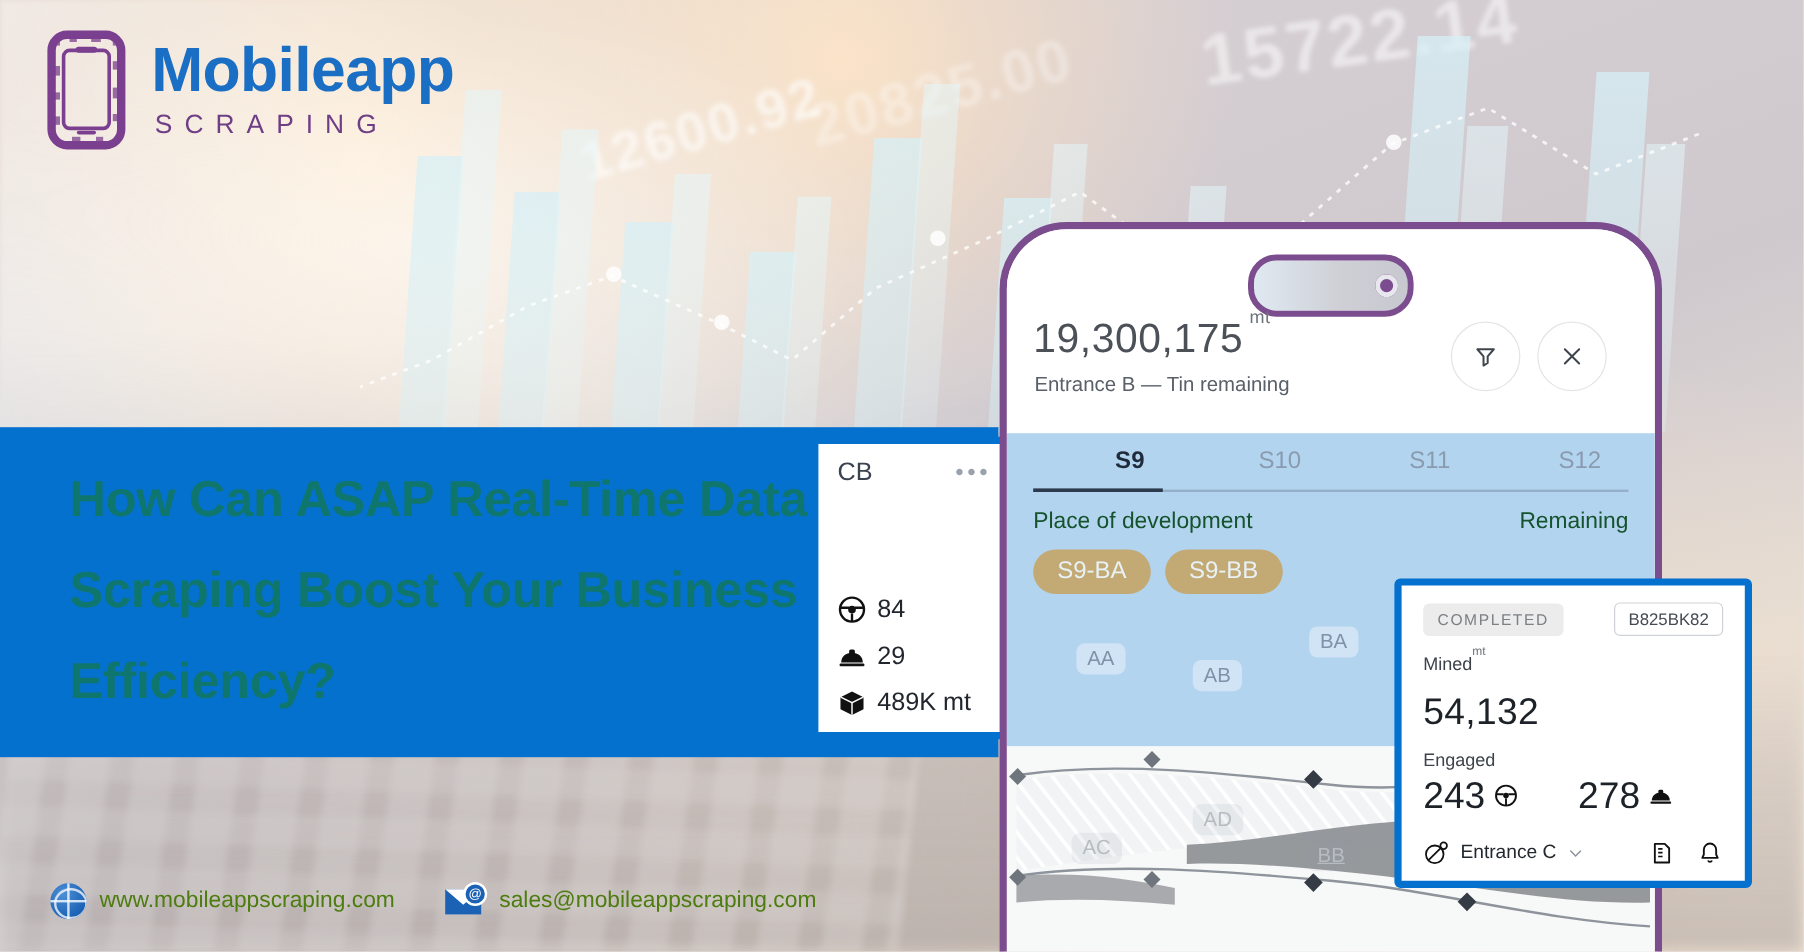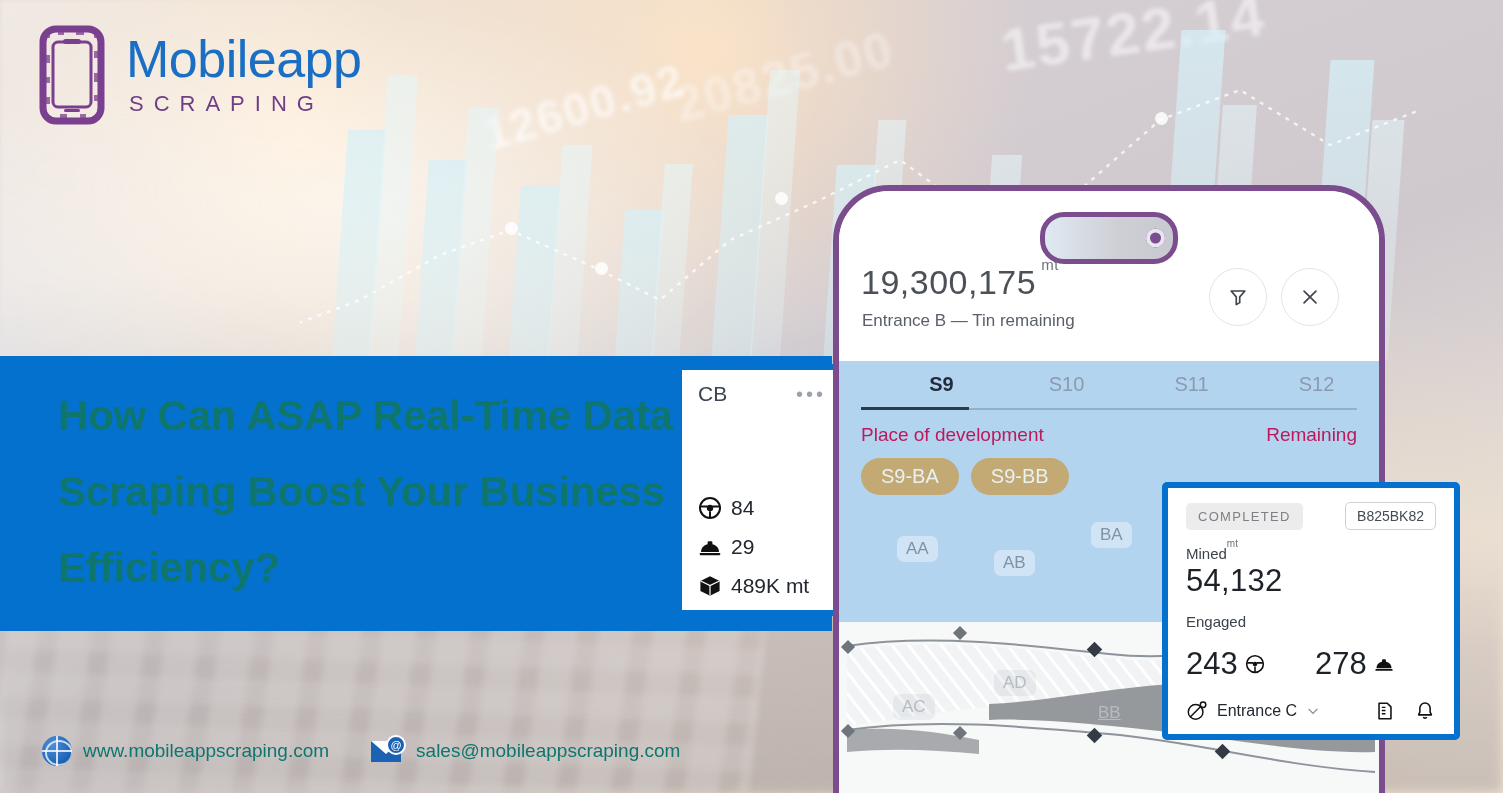--- a/index.html
+++ b/index.html
@@ -53,21 +53,21 @@
   .dot{position:absolute;width:13px;height:13px;border-radius:50%;background:rgba(255,255,255,.85);filter:blur(.6px);}
 
   
   .banner{position:absolute;left:0;top:356px;width:832px;height:275px;background:#0571ce;}
   .headline{position:absolute;left:58px;top:378px;width:620px;
     color:#0f766e;font-weight:800;font-size:42px;line-height:76px;letter-spacing:-.2px;}
 
   
   .contacts{position:absolute;left:42px;top:736px;display:flex;align-items:center;gap:18px;}
   .contact{display:flex;align-items:center;gap:11px;}
-  .contact .txt{color:#0f766e;font-size:19px;}
+  .contact .txt{color:#4d7c0f;font-size:19px;}
   .globe{width:30px;height:30px;border-radius:50%;
     background:radial-gradient(circle at 35% 30%, #4e8fd6, #1b62b5 70%);position:relative;overflow:hidden;}
   .globe:before{content:"";position:absolute;left:50%;top:-2px;width:2px;height:34px;background:rgba(255,255,255,.8);transform:translateX(-50%);}
   .globe:after{content:"";position:absolute;left:-4px;top:50%;width:38px;height:2px;background:rgba(255,255,255,.8);transform:translateY(-50%);}
   .globe i{position:absolute;left:3px;top:4px;width:24px;height:22px;border:2px solid rgba(255,255,255,.75);border-radius:50%;}
   .mailicon{width:34px;height:26px;position:relative;}
   .mailicon .env{position:absolute;left:0;top:3px;width:30px;height:21px;background:#1b62b5;}
   .mailicon .flap{position:absolute;left:0;top:3px;width:0;height:0;border-left:15px solid transparent;border-right:15px solid transparent;border-top:13px solid #ffffff;}
   .mailicon .at{position:absolute;right:-1px;top:-3px;width:16px;height:16px;border-radius:50%;background:#1b62b5;color:#fff;
      font-size:11px;line-height:16px;text-align:center;border:2px solid #fff;}
@@ -104,41 +104,41 @@
   .circbtn.close{right:40px;}
 
   .tabs{display:flex;background:#b3d4ef;padding:12px 0 0 0;position:relative;}
   .tab{flex:1;text-align:center;font-size:20px;color:#8a9bb0;padding-bottom:14px;}
   .tab.active{color:#1f2b3a;font-weight:700;padding-left:40px;}
   .tabline{position:absolute;left:22px;right:22px;bottom:0;height:2px;background:rgba(90,110,130,.35);}
   .tabline .act{position:absolute;left:0;width:108px;height:3px;bottom:0;background:#2b3a4d;}
 
   .mapwrap{position:relative;background:#b3d4ef;height:212px;}
   .maplabels{position:absolute;left:22px;top:14px;right:22px;display:flex;justify-content:space-between;}
-  .maplabels span{font-size:19px;color:#be185d;}
+  .maplabels span{font-size:19px;color:#14532d;}
   .pills{position:absolute;left:22px;top:48px;display:flex;gap:12px;}
   .pill{background:#c3a973;color:#e8f1f5;font-size:20px;padding:7px 20px;border-radius:22px;}
   .nodelabel{position:absolute;font-size:17px;color:#7e93a8;background:rgba(255,255,255,.38);
     border-radius:7px;padding:3px 9px;}
   .lower{position:relative;background:#f7f8f8;height:196px;}
   .nodelabel.dark{color:#b6bcc2;background:rgba(150,160,170,.12);}
   .seam{position:absolute;inset:0;}
 
   
   .detail{position:absolute;left:1162px;top:482px;width:298px;height:258px;background:#fff;
     border:6px solid #0571ce;border-radius:5px;box-sizing:border-box;padding:14px 18px 0 18px;}
   .detail .toprow{display:flex;align-items:center;justify-content:space-between;}
   .badge{background:#ececec;color:#7c8085;font-size:13px;letter-spacing:1.3px;padding:6px 12px;border-radius:5px;}
   .code{border:1px solid #cfd3d8;color:#444b53;font-size:14px;padding:5px 11px;border-radius:5px;}
   .kvrow{display:flex;margin-top:14px;align-items:flex-end;}
   .kv{width:138px;}
   .kv .k{font-size:15px;color:#3d434b;}
   .kv .k sup{font-size:10px;color:#6d737b;top:-6px;position:relative;}
-  .kv .v{font-size:31px;color:#1d2228;letter-spacing:.3px;margin-top:1px;}
-  .engrow{display:flex;align-items:center;gap:8px;margin-top:16px;}
+  .kv .v{font-size:31px;color:#1d2228;letter-spacing:.3px;margin-top:13px;}
+  .engrow{display:flex;align-items:center;gap:8px;margin-top:3px;}
   .engval{font-size:31px;color:#1d2228;display:flex;align-items:center;gap:7px;width:138px;}
   .detail .foot{position:absolute;left:18px;right:18px;bottom:12px;display:flex;align-items:center;justify-content:space-between;}
   .entrance{display:flex;align-items:center;gap:9px;font-size:16px;color:#23282e;}
   .footicons{display:flex;align-items:center;gap:18px;}
 </style>
 </head>
 <body>
 
 <div class="stage">
 
@@ -200,21 +200,21 @@
           <rect x="7" y="72" width="5" height="7"></rect>
             <rect x="56" y="70" width="5" height="6"></rect>
           <rect x="20" y="6" width="6" height="4"></rect>
             <rect x="38" y="6" width="8" height="4"></rect>
           <rect x="22" y="89" width="7" height="4"></rect>
             <rect x="42" y="89" width="6" height="4"></rect>
         </g>
       </svg>
     </span>
     <div>
-      <div style="font-size:52px;font-weight:400;color:#1a6fc4;line-height:52px;letter-spacing:-.5px;">Mobileapp</div>
+      <div style="font-size:52px;font-weight:700;color:#1a6fc4;line-height:52px;letter-spacing:-.5px;">Mobileapp</div>
       <div style="font-size:22px;color:#6f3f86;letter-spacing:10px;margin-top:6px;margin-left:3px;">SCRAPING</div>
     </div>
   </div>
 
   <div class="banner"></div>
   <div class="headline">How Can ASAP Real-Time Data Scraping Boost Your Business Efficiency?</div>
 
   <div class="contacts">
     <div class="contact">
       <span class="globe">

